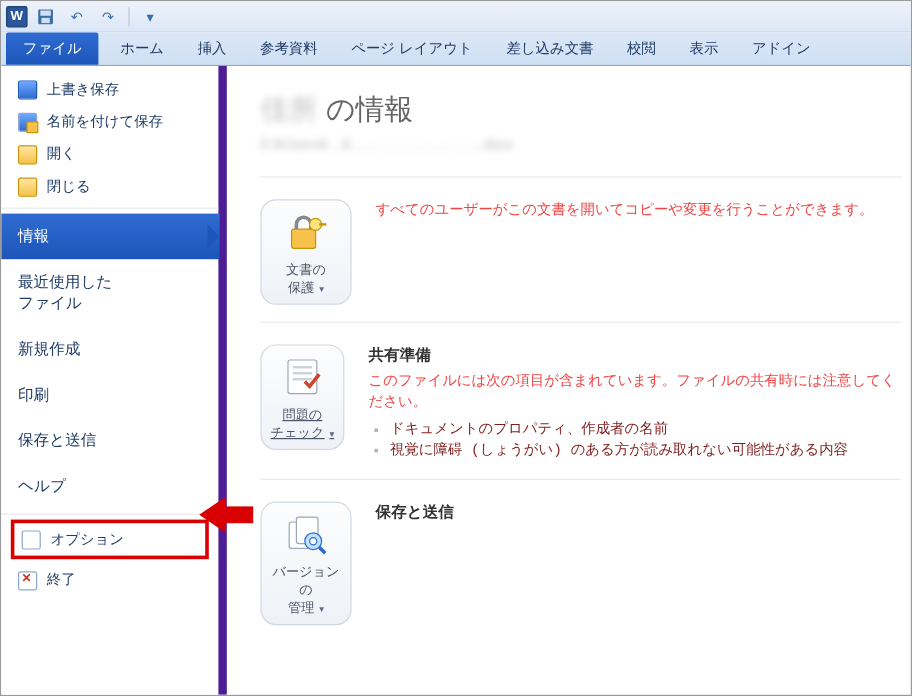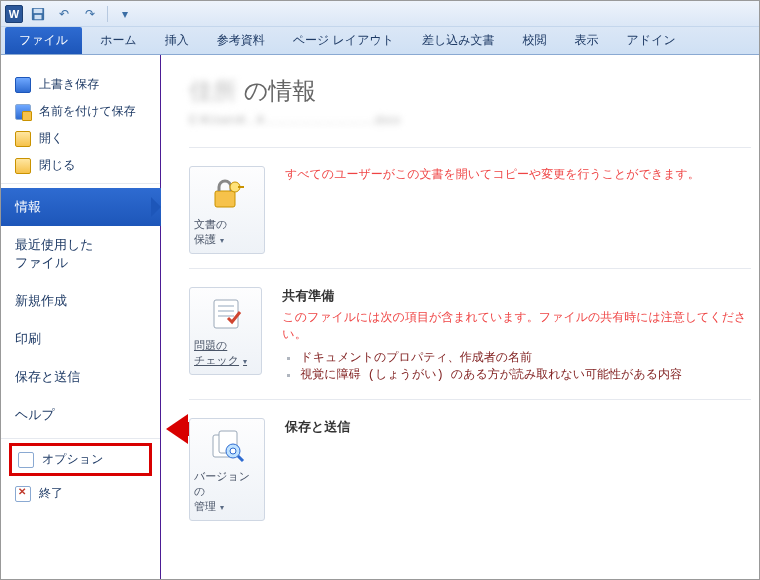--- a/index.html
+++ b/index.html
@@ -62,24 +62,24 @@
     font-weight: normal;
     border-radius: 2px 2px 0 0;
     margin-right: 4px;
   }
   
   .main {
     display: flex;
     height: calc(580px - 26px - 28px - 2px);
   }
   .side {
-    width: 160px;
+    width: 188px;
     background: #fff;
-    border-right: 1px solid #4c1d95;
-    padding: 16px 0;
+    border-right: 7px solid #4c1d95;
+    padding: 6px 0;
     position: relative;
   }
   .side-item {
     padding: 5px 12px 5px 14px;
     display: flex;
     align-items: center;
     gap: 8px;
     color: #1f3b66;
     cursor: default;
   }
@@ -175,23 +175,23 @@
     display: flex;
     align-items: flex-start;
     gap: 20px;
     border-top: 1px solid #e6e9ef;
     padding: 18px 0 14px 0;
   }
   .info-row:first-of-type { border-top: none; padding-top: 0; }
   .tile {
     width: 76px;
     border: 1px solid #cfd7e3;
-    border-radius: 3px;
+    border-radius: 13px;
     background: linear-gradient(#fdfdfe,#eef2f7);
-    text-align: left;
+    text-align: center;
     padding: 8px 4px 6px 4px;
     color: #4a5568;
     font-size: 11px;
     position: relative;
   }
   .tile .tile-icon {
     width: 36px; height: 36px; margin: 0 auto 6px auto;
     display: flex; align-items:center; justify-content:center;
   }
   .tile .drop::after {

